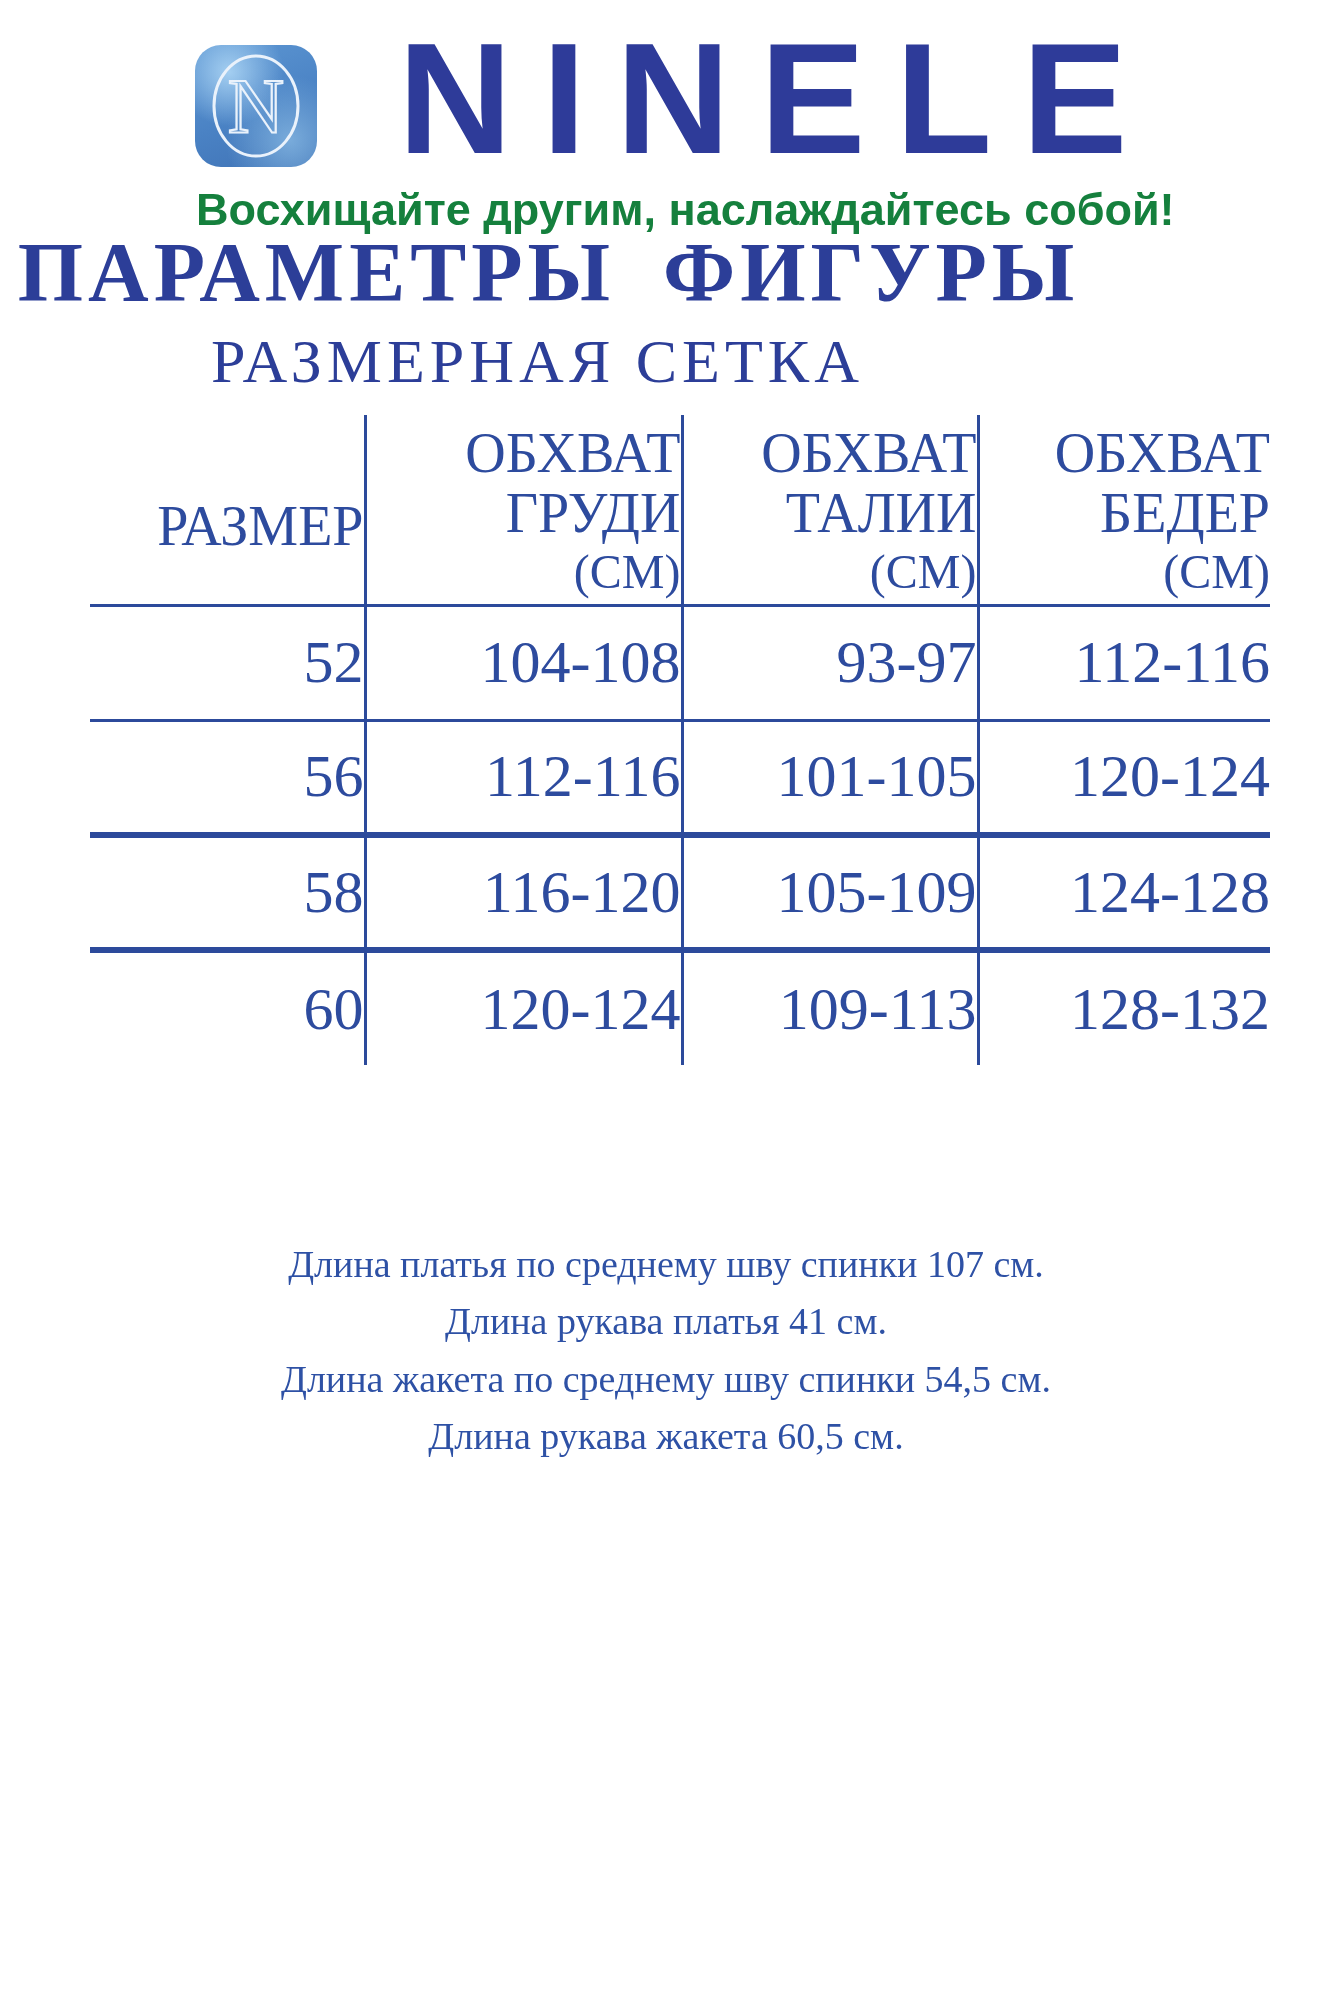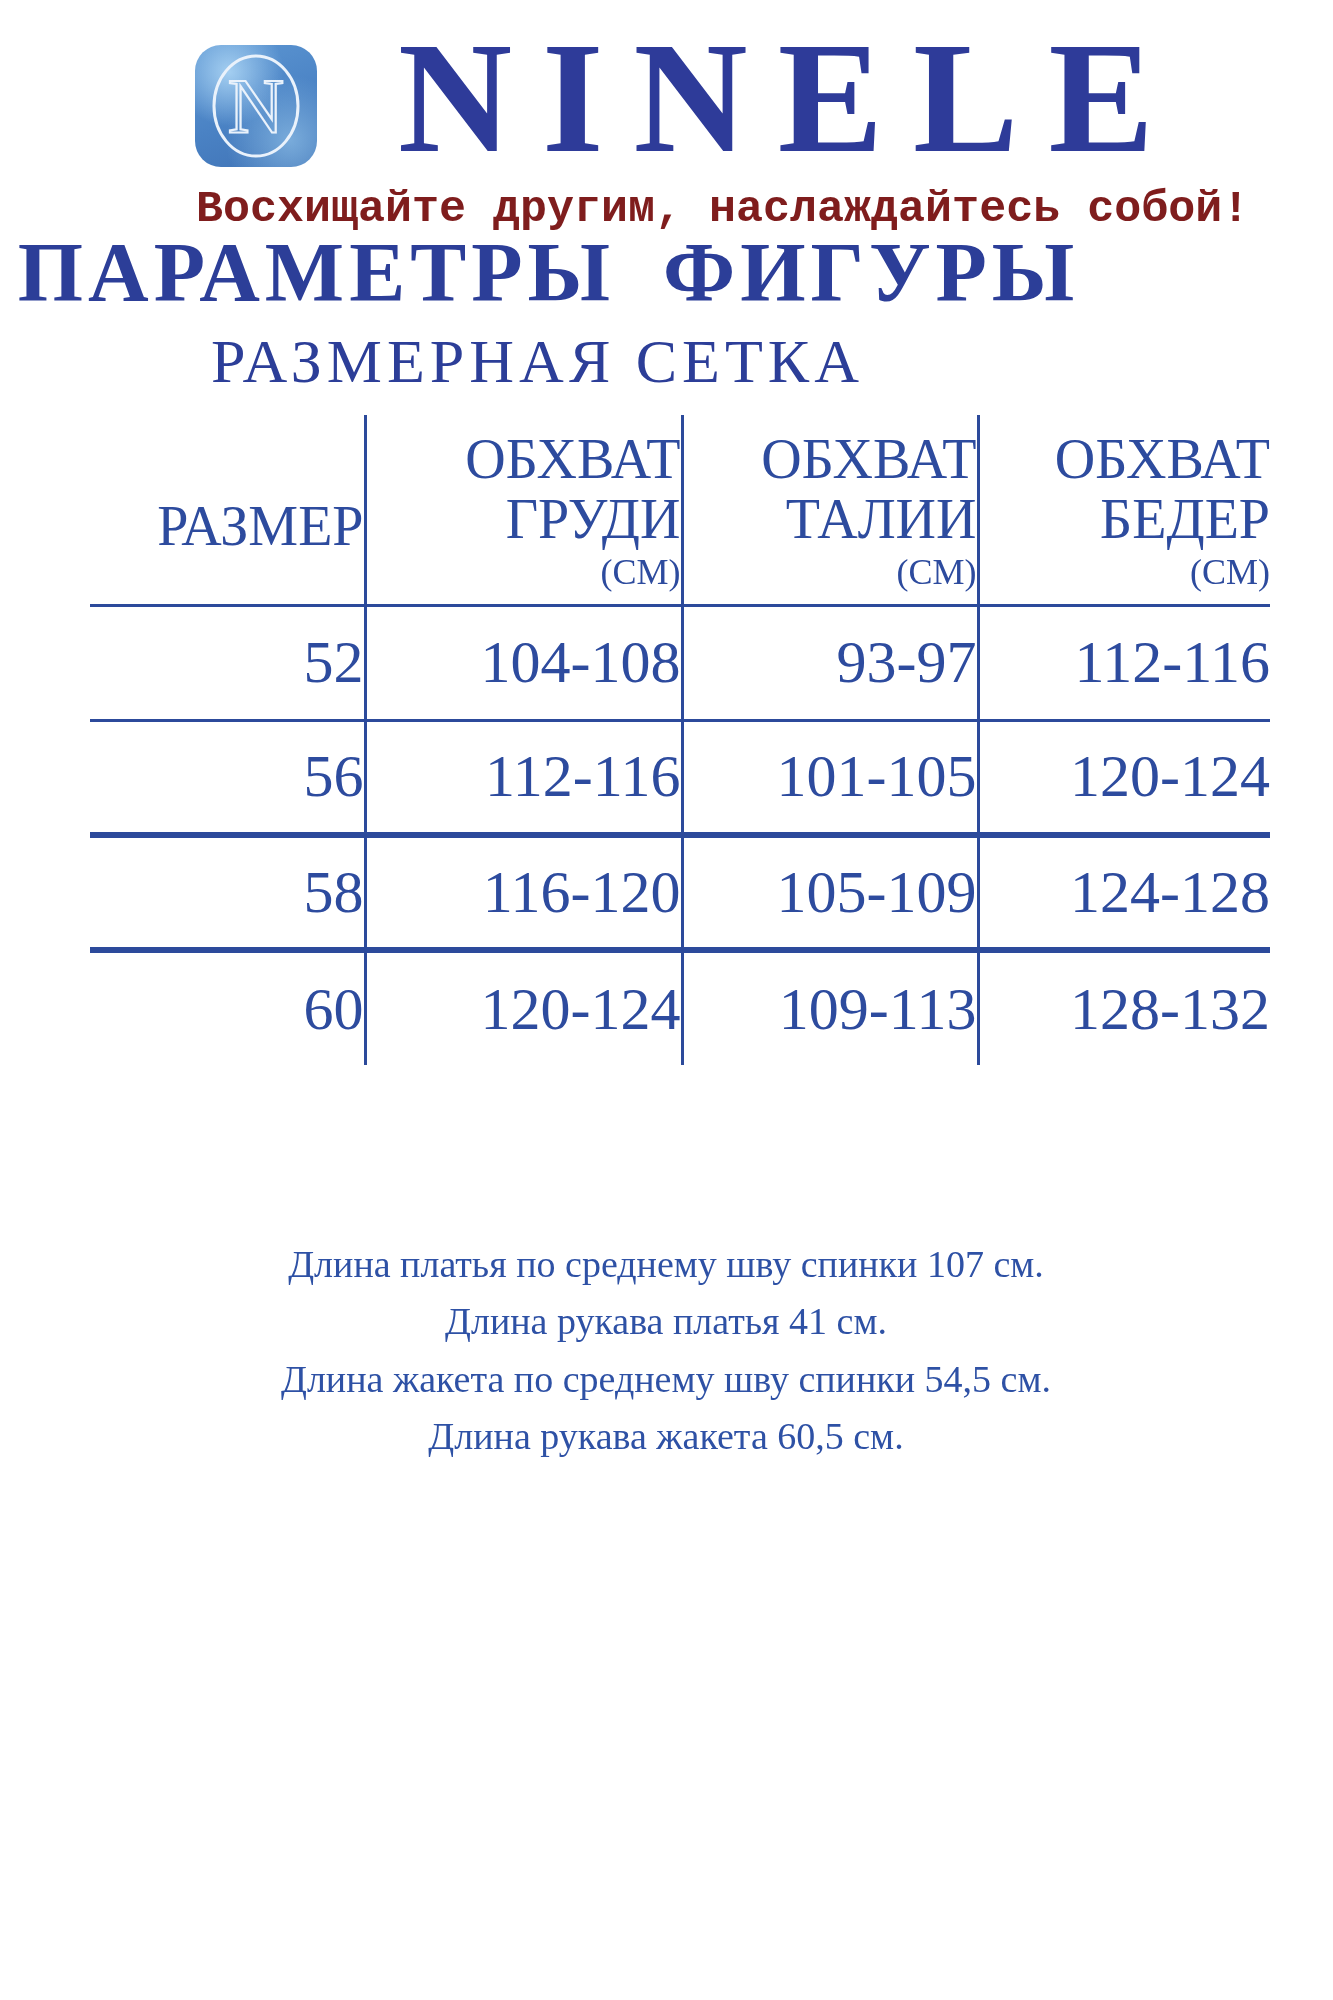--- a/index.html
+++ b/index.html
@@ -19,31 +19,31 @@
     border-radius:26px;
     background:
       radial-gradient(circle at 28% 22%, rgba(168,210,243,.95), rgba(168,210,243,0) 42%),
       radial-gradient(circle at 78% 78%, rgba(130,180,224,.85), rgba(130,180,224,0) 48%),
       linear-gradient(160deg, #5d97d3 0%, #4a82c4 55%, #3f72b5 100%);
   }
   .logo svg { position:absolute; inset:0; }
 
   .brand-name {
     position:absolute; left:398px; top:19px;
-    font-family:Liberation Serif, serif;
+    font-family:Liberation Sans, sans-serif;
     font-weight:bold; font-size:158px; line-height:1;
     letter-spacing:30px; white-space:nowrap;
     color:#2e3b99;
   }
   .tagline {
     position:absolute; left:196px; top:187px;
-    font-family:Liberation Mono, monospace;
+    font-family:Liberation Sans, sans-serif;
     font-weight:bold; font-size:45px; line-height:1;
     white-space:nowrap;
-    color:#7f1d1d;
+    color:#15803d;
   }
 
   
   .page-title {
     position:absolute; top:231px; left:-118px; width:1333px;
     text-align:center;
     font-size:84px; font-weight:bold; line-height:1;
     letter-spacing:5px; word-spacing:22px;
     color:#2c3e98; white-space:nowrap;
   }
@@ -64,21 +64,21 @@
   }
   .size-table th, .size-table td {
     padding:0; text-align:right; vertical-align:middle; font-weight:normal;
   }
   .size-table thead tr { height:190px; border-bottom:3px solid #2c4a9b; }
   .size-table tbody tr { height:115px;margin-top:8px; }
   .size-table tr.thin  { border-bottom:3px solid #2c4a9b; }
   .size-table tr.thick { border-bottom:6px solid #2c4a9b; }
   .vline { border-right:3px solid #2c4a9b; }
   .h-label { font-size:56px; line-height:1.08; }
-  .h-unit  { font-size:36px; margin-top:4px; line-height:1; }
+  .h-unit  { font-size:48px; margin-top:4px; line-height:1; }
   th.size-col { font-size:56px; padding-top:34px; }
   .size-table td { font-size:60px; }
 
   
   .notes {
     position:absolute; left:76px; top:1240px; width:1180px;
     text-align:center;
     color:#2e51a5; font-size:38px; line-height:1.3;
   }
   .note { margin:0 0 8px 0; white-space:nowrap; }

